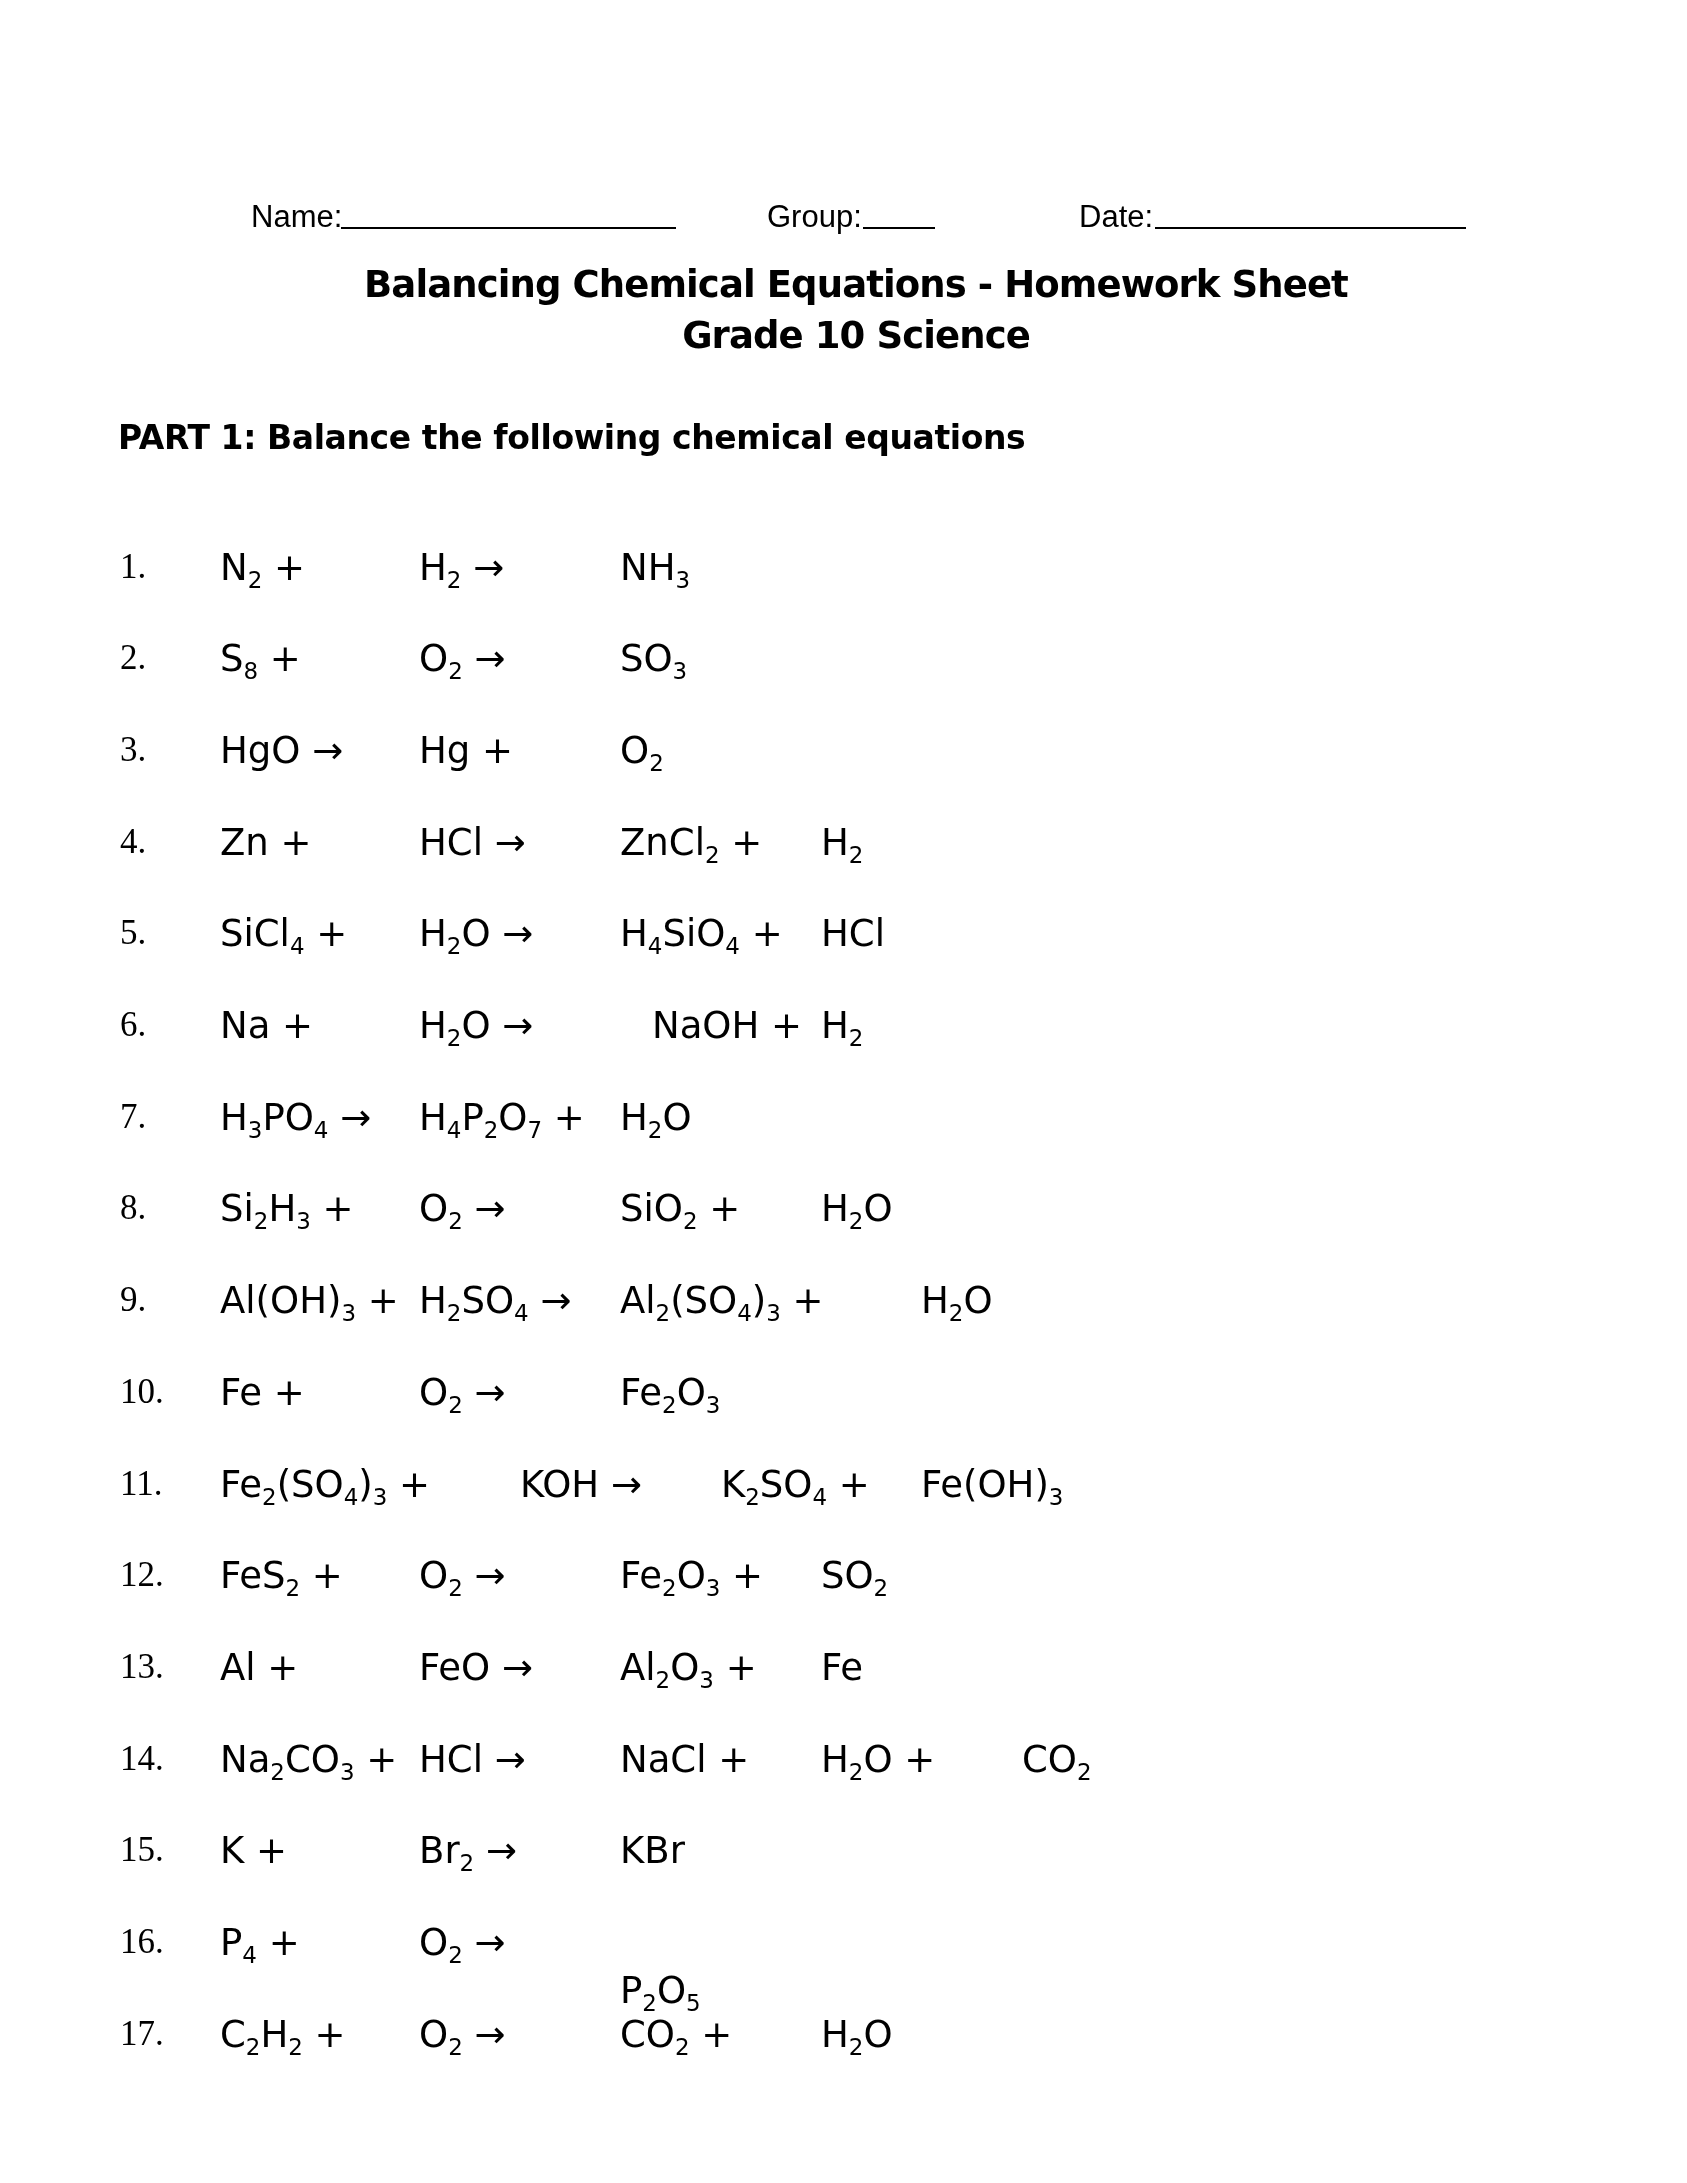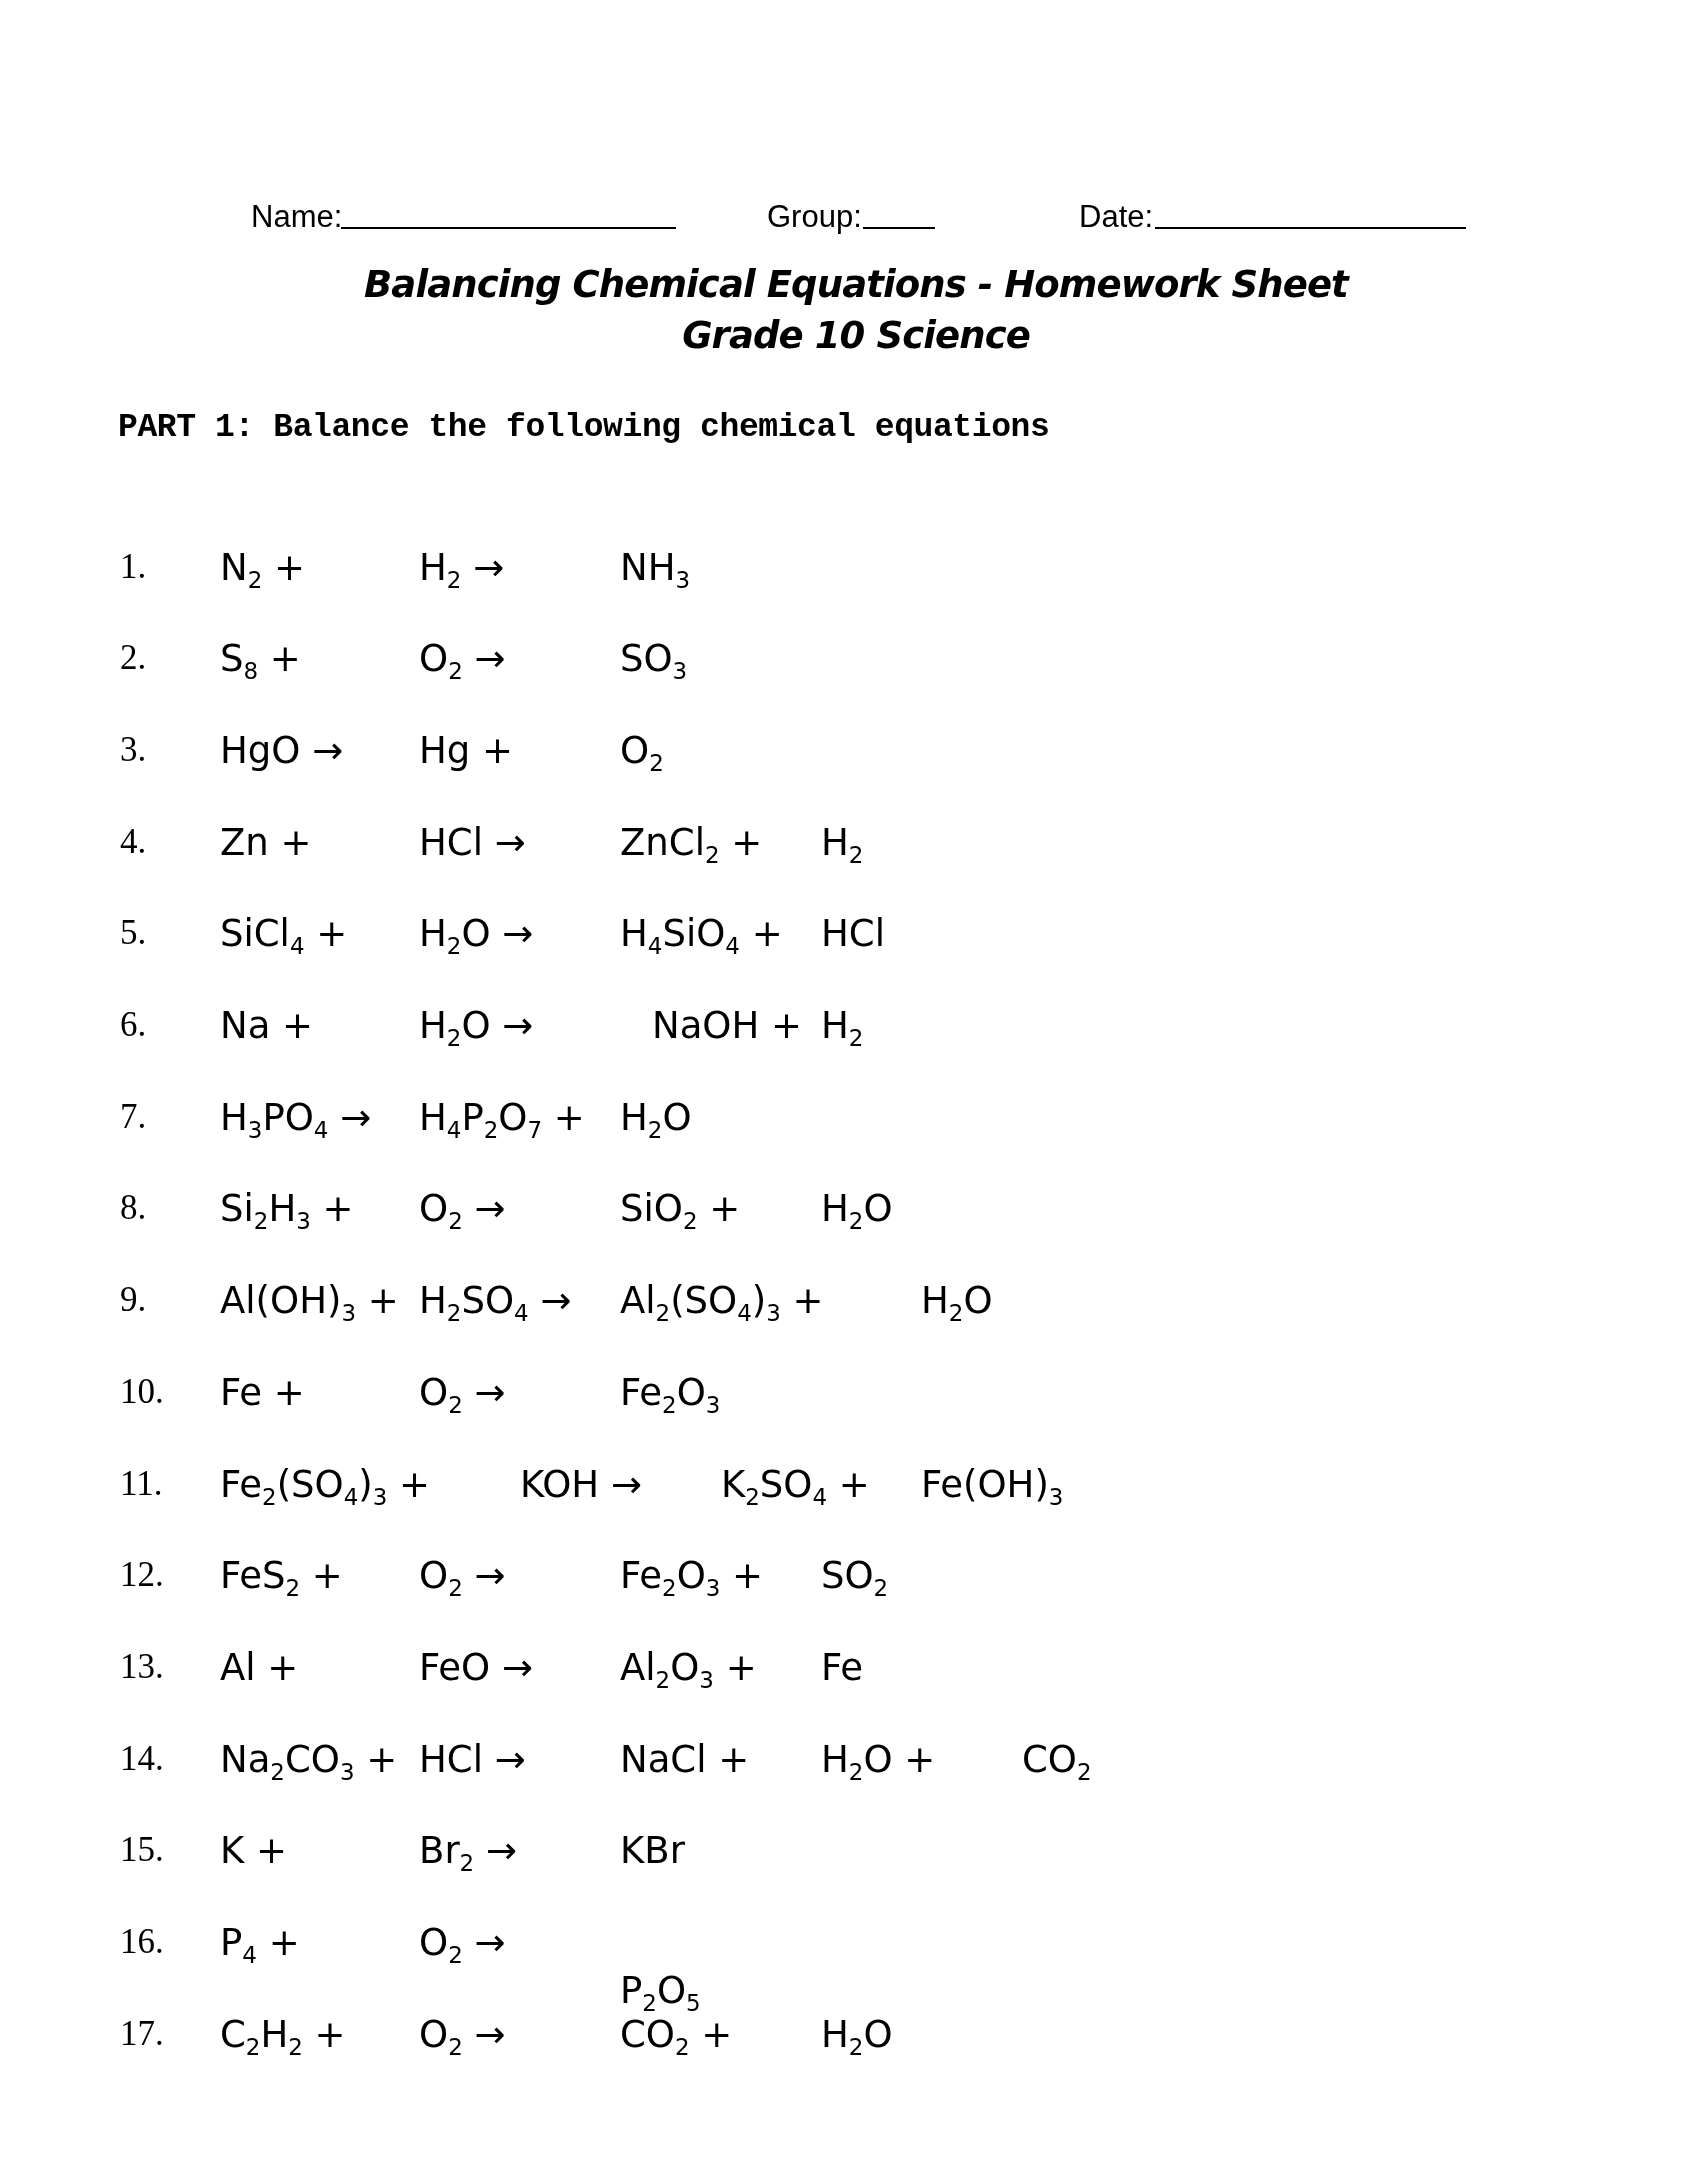--- a/index.html
+++ b/index.html
@@ -26,40 +26,39 @@
   .hdr-line {
     position: absolute;
     height: 0;
     border-bottom: 2.6px solid #000000;
   }
   
   .title-wrap {
     position: absolute;
     left: 118px; top: 259px; width: 1476px;
     text-align: center;
-    font-style: italic;
   }
   .title-line {
     font-weight: 700;
     font-size: 37px;
     line-height: 1.38;
     letter-spacing: -0.9px;
     white-space: nowrap;
   }
   
   .part-heading, .part-note {
     position: absolute;
     left: 118px;
     font-weight: 700;
     font-size: 33px;
     letter-spacing: -0.4px;
     line-height: 1;
     white-space: nowrap;
   }
-  .part-heading { top: 411px; font-family: Liberation Mono, monospace; }
+  .part-heading { top: 421px; }
   .part-note    { top: 466px; }
   
   .equations { position: absolute; left: 0; top: 0; width: 100%; height: 100%; }
   .eq-row {
     position: absolute;
     left: 0; width: 100%; height: 56px;
     font-size: 37px;
     line-height: 1;
   }
   .eq-num {

